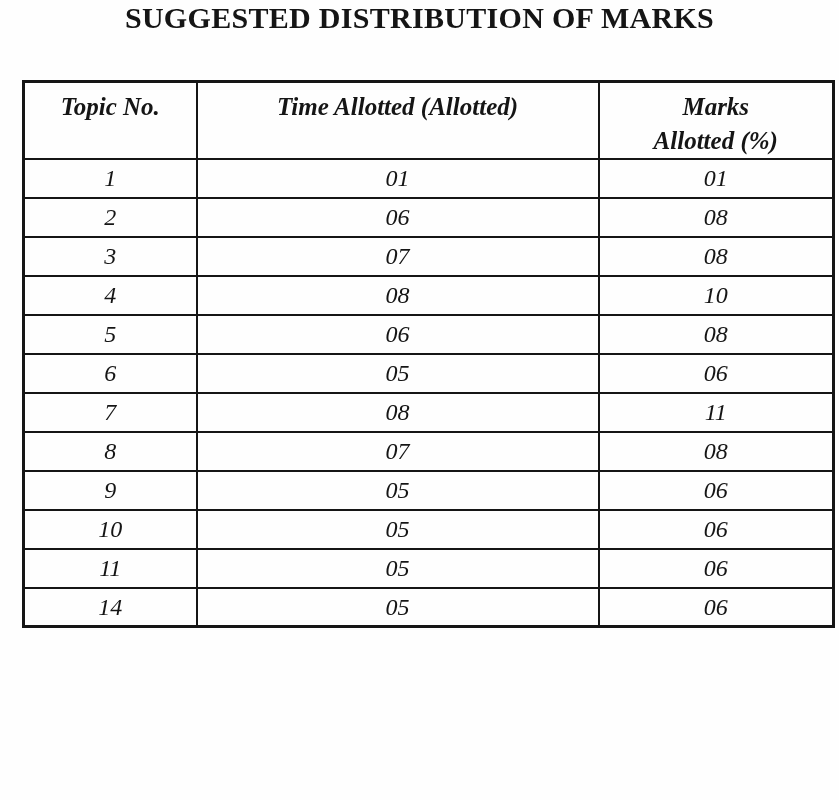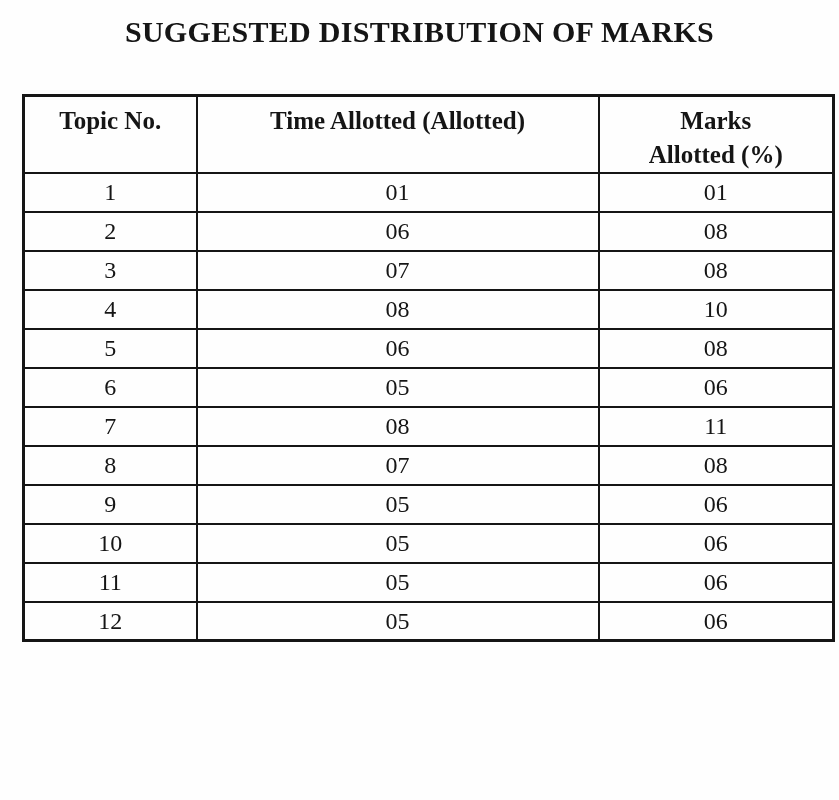--- a/index.html
+++ b/index.html
@@ -12,33 +12,34 @@
     font-family: "Liberation Serif", "DejaVu Serif", serif;
     color: #151515;
     overflow: hidden;
   }
   .page {
     width: 839px;
     height: 800px;
     position: relative;
   }
   .title {
-    margin: 15px 0 0 0;
+    margin: 1px 0 0 0;
     text-align: center;
     font-size: 30px;
     font-weight: bold;
     letter-spacing: 0.3px;
     line-height: 1.1;
   }
   table.marks-table {
     border-collapse: collapse;
     table-layout: fixed;
     width: 810px;
     margin: 46px 0 0 22px;
     border: 3px solid #151515;
+    font-style: italic;
   }
   .marks-table th,
   .marks-table td {
     border: 2px solid #151515;
     text-align: center;
     padding: 0;
   }
   .marks-table th {
     font-size: 25px;
     font-weight: bold;
@@ -133,20 +134,20 @@
         <td>10</td>
         <td>05</td>
         <td>06</td>
       </tr>
       <tr>
         <td>11</td>
         <td>05</td>
         <td>06</td>
       </tr>
       <tr>
-        <td>12</td>
+        <td>14</td>
         <td>05</td>
         <td>06</td>
       </tr>
     </tbody>
   </table>
 
 </div>
 
 </body></html>

